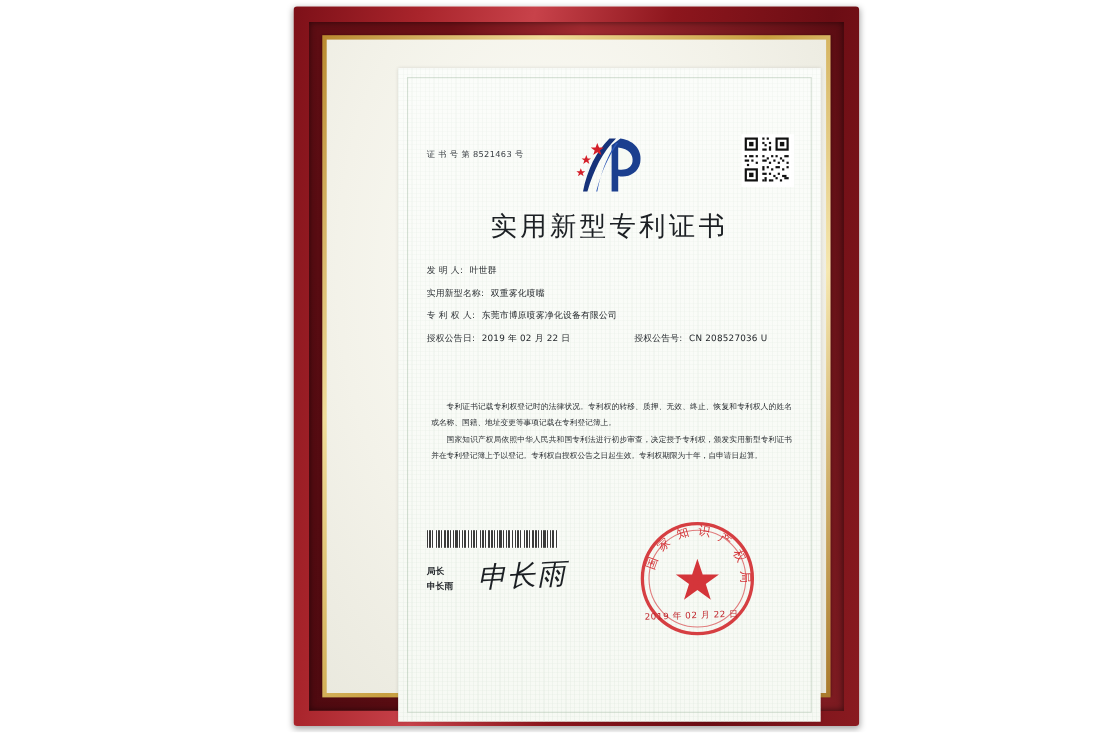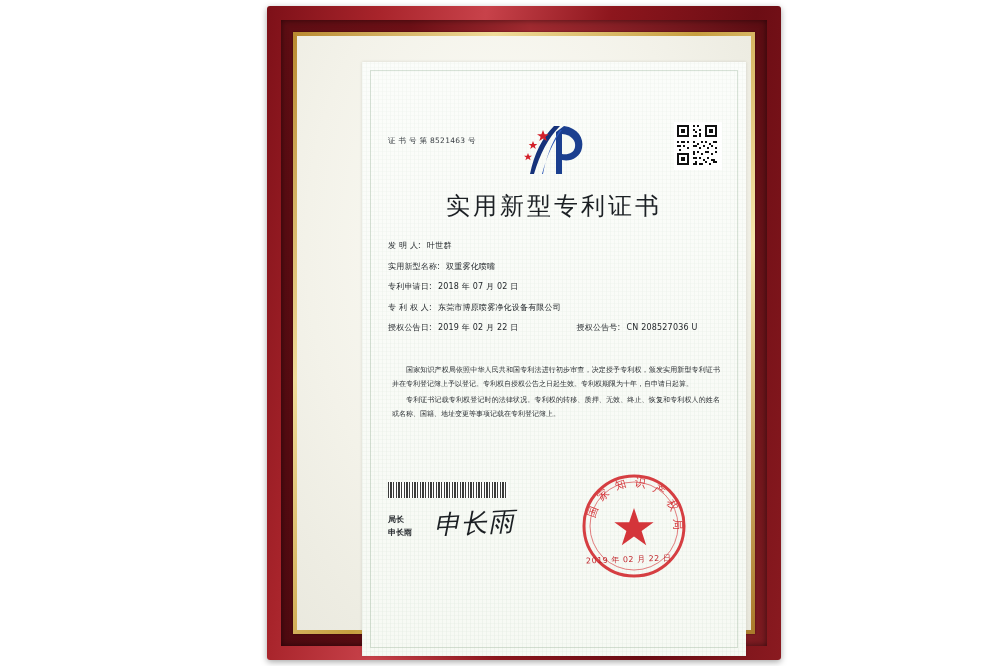--- a/index.html
+++ b/index.html
@@ -346,38 +346,34 @@
         <div class="fields">
           <div class="field-row">
             <span class="field-label">发 明 人:</span>
             <span class="field-value">叶世群</span>
           </div>
           <div class="field-row">
             <span class="field-label">实用新型名称:</span>
             <span class="field-value">双重雾化喷嘴</span>
           </div>
           <div class="field-row">
-            <span class="field-label">专利申请日:</span>
-            <span class="field-value">2018 年 07 月 02 日</span>
-          </div>
-          <div class="field-row">
             <span class="field-label">专 利 权 人:</span>
             <span class="field-value">东莞市博原喷雾净化设备有限公司</span>
           </div>
           <div class="field-row two-col">
             <span class="field-label">授权公告日:</span>
             <span class="field-value">2019 年 02 月 22 日</span>
             <span class="field-label second">授权公告号:</span>
             <span class="field-value">CN 208527036 U</span>
           </div>
         </div>
 
         <div class="body-text">
+          <p>专利证书记载专利权登记时的法律状况。专利权的转移、质押、无效、终止、恢复和专利权人的姓名或名称、国籍、地址变更等事项记载在专利登记簿上。</p>
           <p>国家知识产权局依照中华人民共和国专利法进行初步审查，决定授予专利权，颁发实用新型专利证书并在专利登记簿上予以登记。专利权自授权公告之日起生效。专利权期限为十年，自申请日起算。</p>
-          <p>专利证书记载专利权登记时的法律状况。专利权的转移、质押、无效、终止、恢复和专利权人的姓名或名称、国籍、地址变更等事项记载在专利登记簿上。</p>
         </div>
 
         <div class="barcode"></div>
 
         <div class="sig-block">
           <div>局长</div>
           <div>申长雨</div>
         </div>
         <div class="sig-name">申长雨</div>
 

